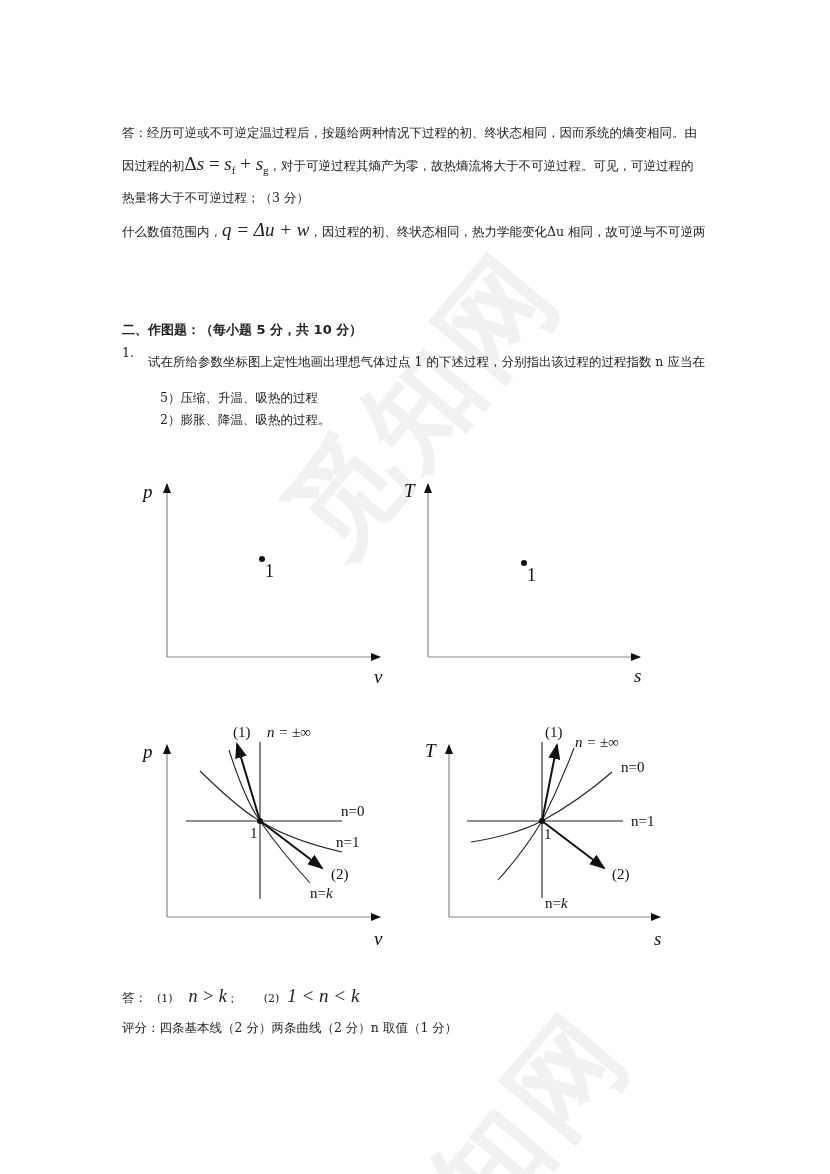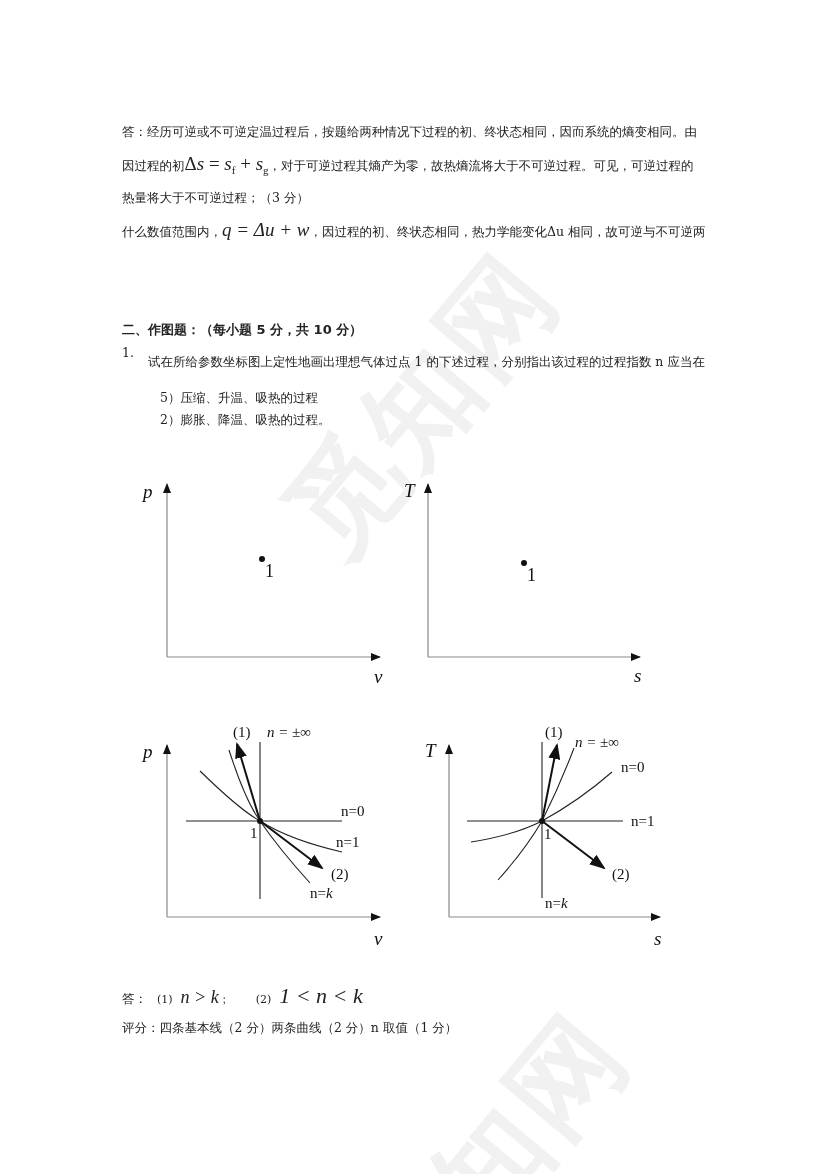--- a/index.html
+++ b/index.html
@@ -19,21 +19,21 @@
     .it { font-style: italic; }
   </style>
 </head>
 <body>
 
 <div class="page">
 
   <div class="watermark" style="left:250px; top:330px;">觅知网</div>
   <div class="watermark" style="left:320px; top:1090px;">觅知网</div>
 
-  <div class="p" style="top:125px;font-family:Liberation Mono, monospace;">答：经历可逆或不可逆定温过程后，按题给两种情况下过程的初、终状态相同，因而系统的熵变相同。由</div>
+  <div class="p" style="top:125px;">答：经历可逆或不可逆定温过程后，按题给两种情况下过程的初、终状态相同，因而系统的熵变相同。由</div>
 
   <div class="p" style="top:156px;">
     <span>因过程的初</span><span class="math"><span class="up">Δ</span><span>s</span><span class="up"> = </span><span>s</span><sub class="up">f</sub><span class="up"> + </span><span>s</span><sub class="up">g</sub></span><span>，对于可逆过程其熵产为零，故热熵流将大于不可逆过程。可见，可逆过程的</span>
   </div>
 
   <div class="p" style="top:190px;">热量将大于不可逆过程；（3 分）</div>
 
   <div class="p" style="top:222px;">
     <span>什么数值范围内，</span><span class="math">q = Δu + w</span><span>，因过程的初、终状态相同，热力学能变化Δu 相同，故可逆与不可逆两</span>
   </div>
@@ -122,19 +122,19 @@
       <text x="621" y="772" font-size="15">n=0</text>
       <text x="631" y="826" font-size="15">n=1</text>
       <text x="612" y="879" font-size="15">(2)</text>
       <text x="545" y="908" font-size="15"><tspan>n=</tspan><tspan class="it">k</tspan></text>
     </g>
   </svg>
 
   <div class="p" style="top:988px;">
     <span>答：</span>
     <span style="font-size:11px; margin-left:6px;">(1)</span>
-    <span class="math" style="font-size:18px; margin-left:4px;">n &gt; k</span><span style="font-size:11px;">；</span>
+    <span class="math" style="font-size:18px; margin-left:12px;">n &gt; k</span><span style="font-size:11px;">；</span>
     <span style="font-size:11px; margin-left:22px;">(2)</span>
-    <span class="math" style="font-size:22px; margin-left:4px;">1 &lt; n &lt; k</span>
+    <span class="math" style="font-size:19px; margin-left:4px;">1 &lt; n &lt; k</span>
   </div>
 
   <div class="p" style="top:1020px;">评分：四条基本线（2 分）两条曲线（2 分）n 取值（1 分）</div>
 </div>
 
 </body></html>

